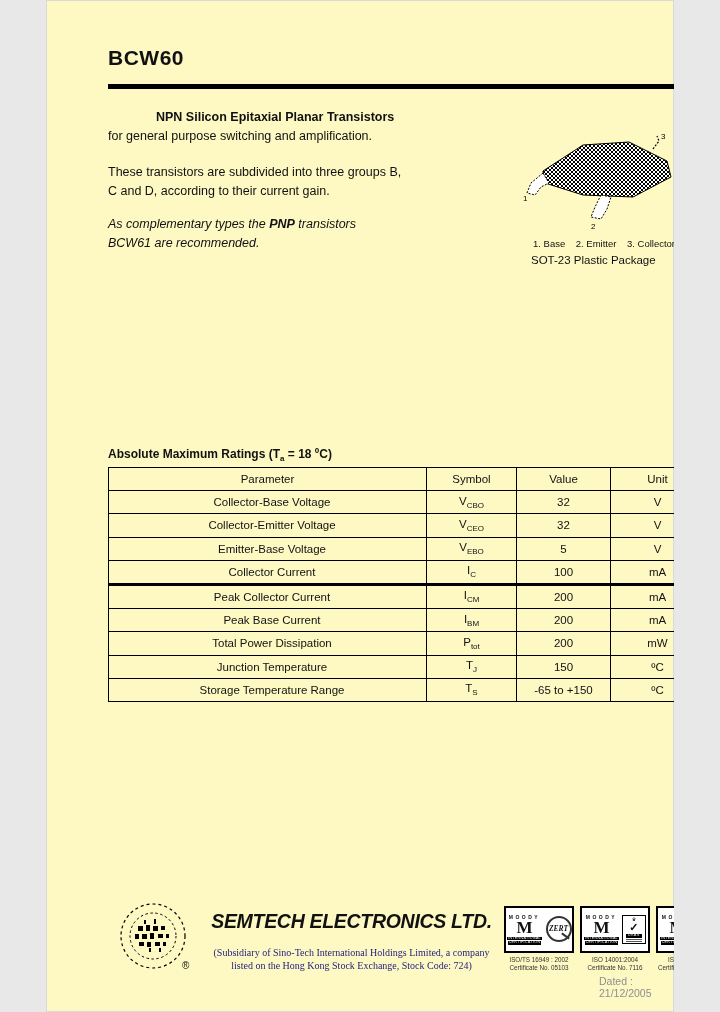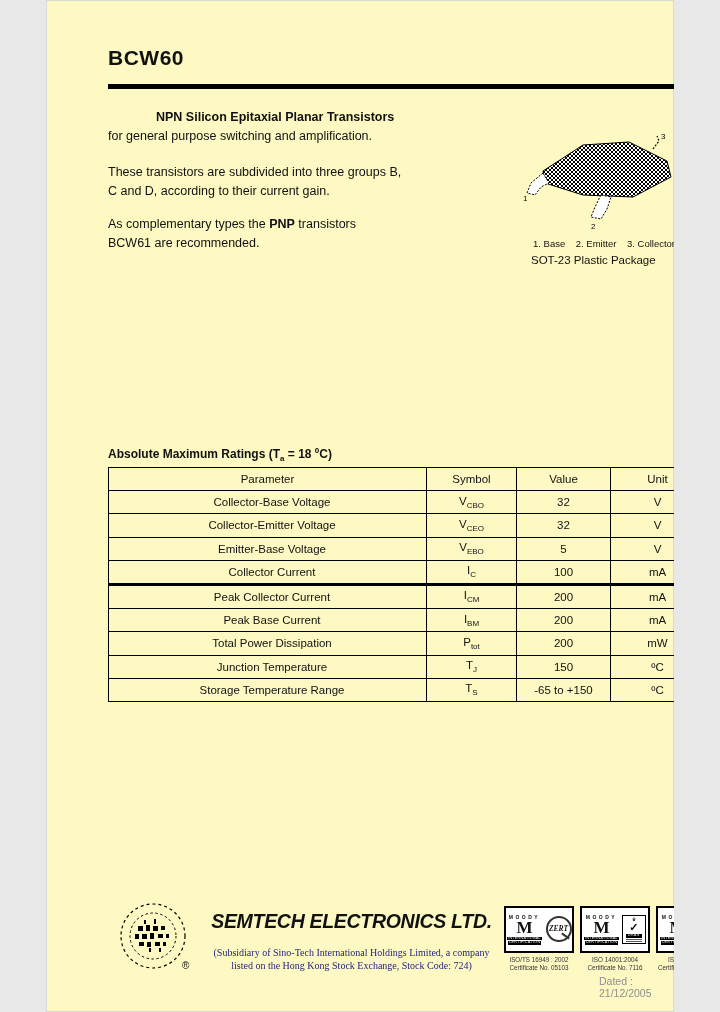--- a/index.html
+++ b/index.html
@@ -9,21 +9,21 @@
     font-family:"Liberation Sans",sans-serif;color:#111;
     box-shadow:inset 0 0 0 1px #d9d9d9;
   }
   
   .doc-title{position:absolute;left:62px;top:46px;font-size:21px;font-weight:bold;letter-spacing:.5px;}
   .title-rule{position:absolute;left:62px;top:84px;width:596px;height:5px;background:#000;}
   
   .intro-heading{position:absolute;left:62px;top:110px;font-size:12.5px;font-weight:bold;margin-left:48px;}
   .intro-sub{position:absolute;left:62px;top:129px;font-size:12.5px;}
   .para1{position:absolute;left:62px;top:163px;font-size:12.5px;line-height:19px;white-space:pre-line;}
-  .para2{position:absolute;left:62px;top:215px;font-size:12.5px;line-height:19px;}
+  .para2{position:absolute;left:62px;top:215px;font-size:12.5px;line-height:19px;font-style:italic;}
   .para2 .b{font-weight:bold;}
   
   .pkg-svg{position:absolute;left:475px;top:133px;}
   .pin-labels{position:absolute;left:487px;top:238px;font-size:9.5px;white-space:pre;}
   .pkg-caption{position:absolute;left:485px;top:254px;font-size:11.5px;}
   
   .ratings-title{position:absolute;left:62px;top:447px;font-size:12px;font-weight:bold;}
   .ratings-title sub{font-size:8px;}
   table.ratings{
     position:absolute;left:62px;top:467px;width:596px;

